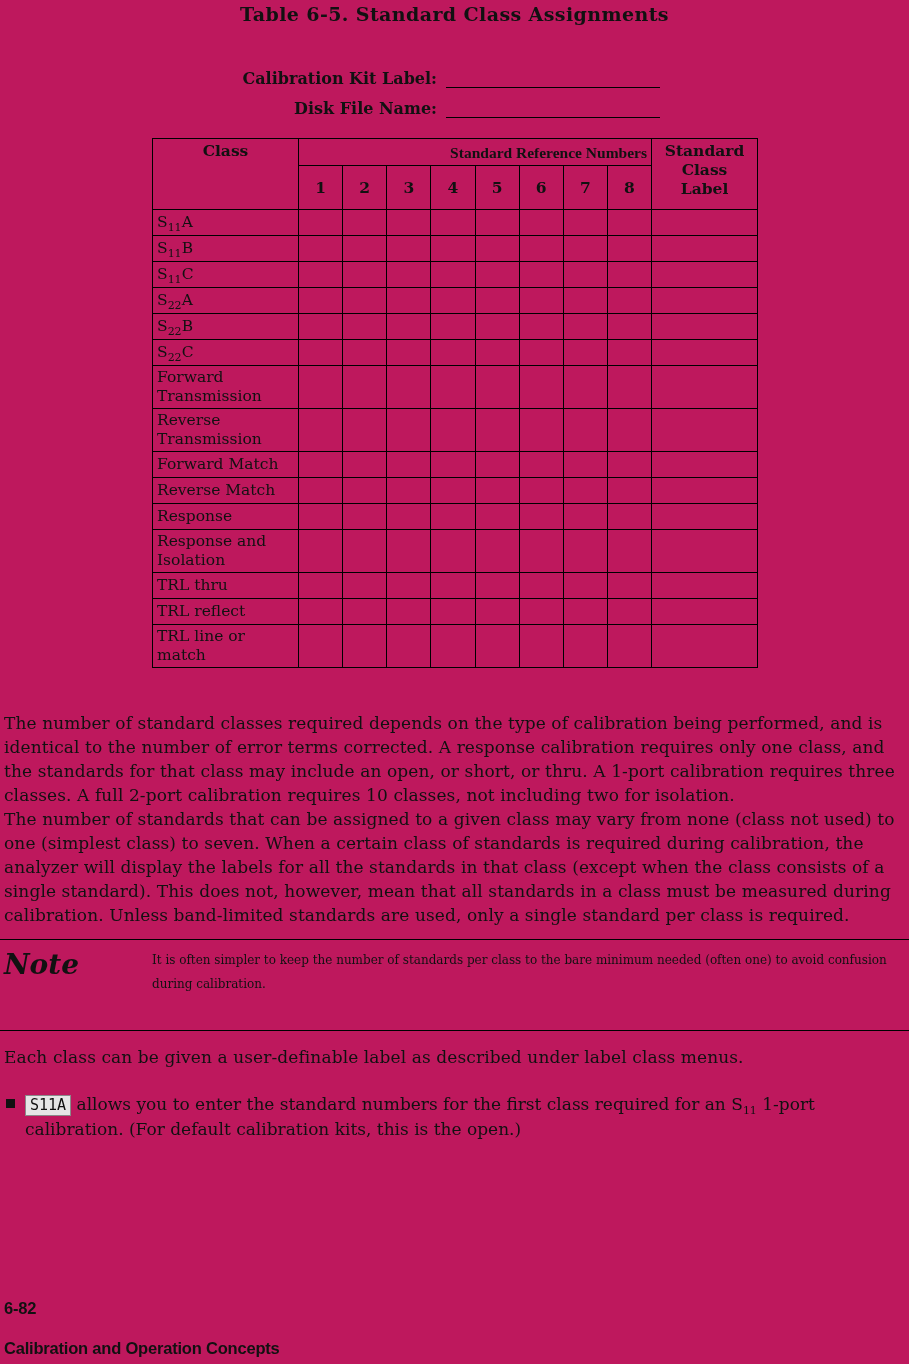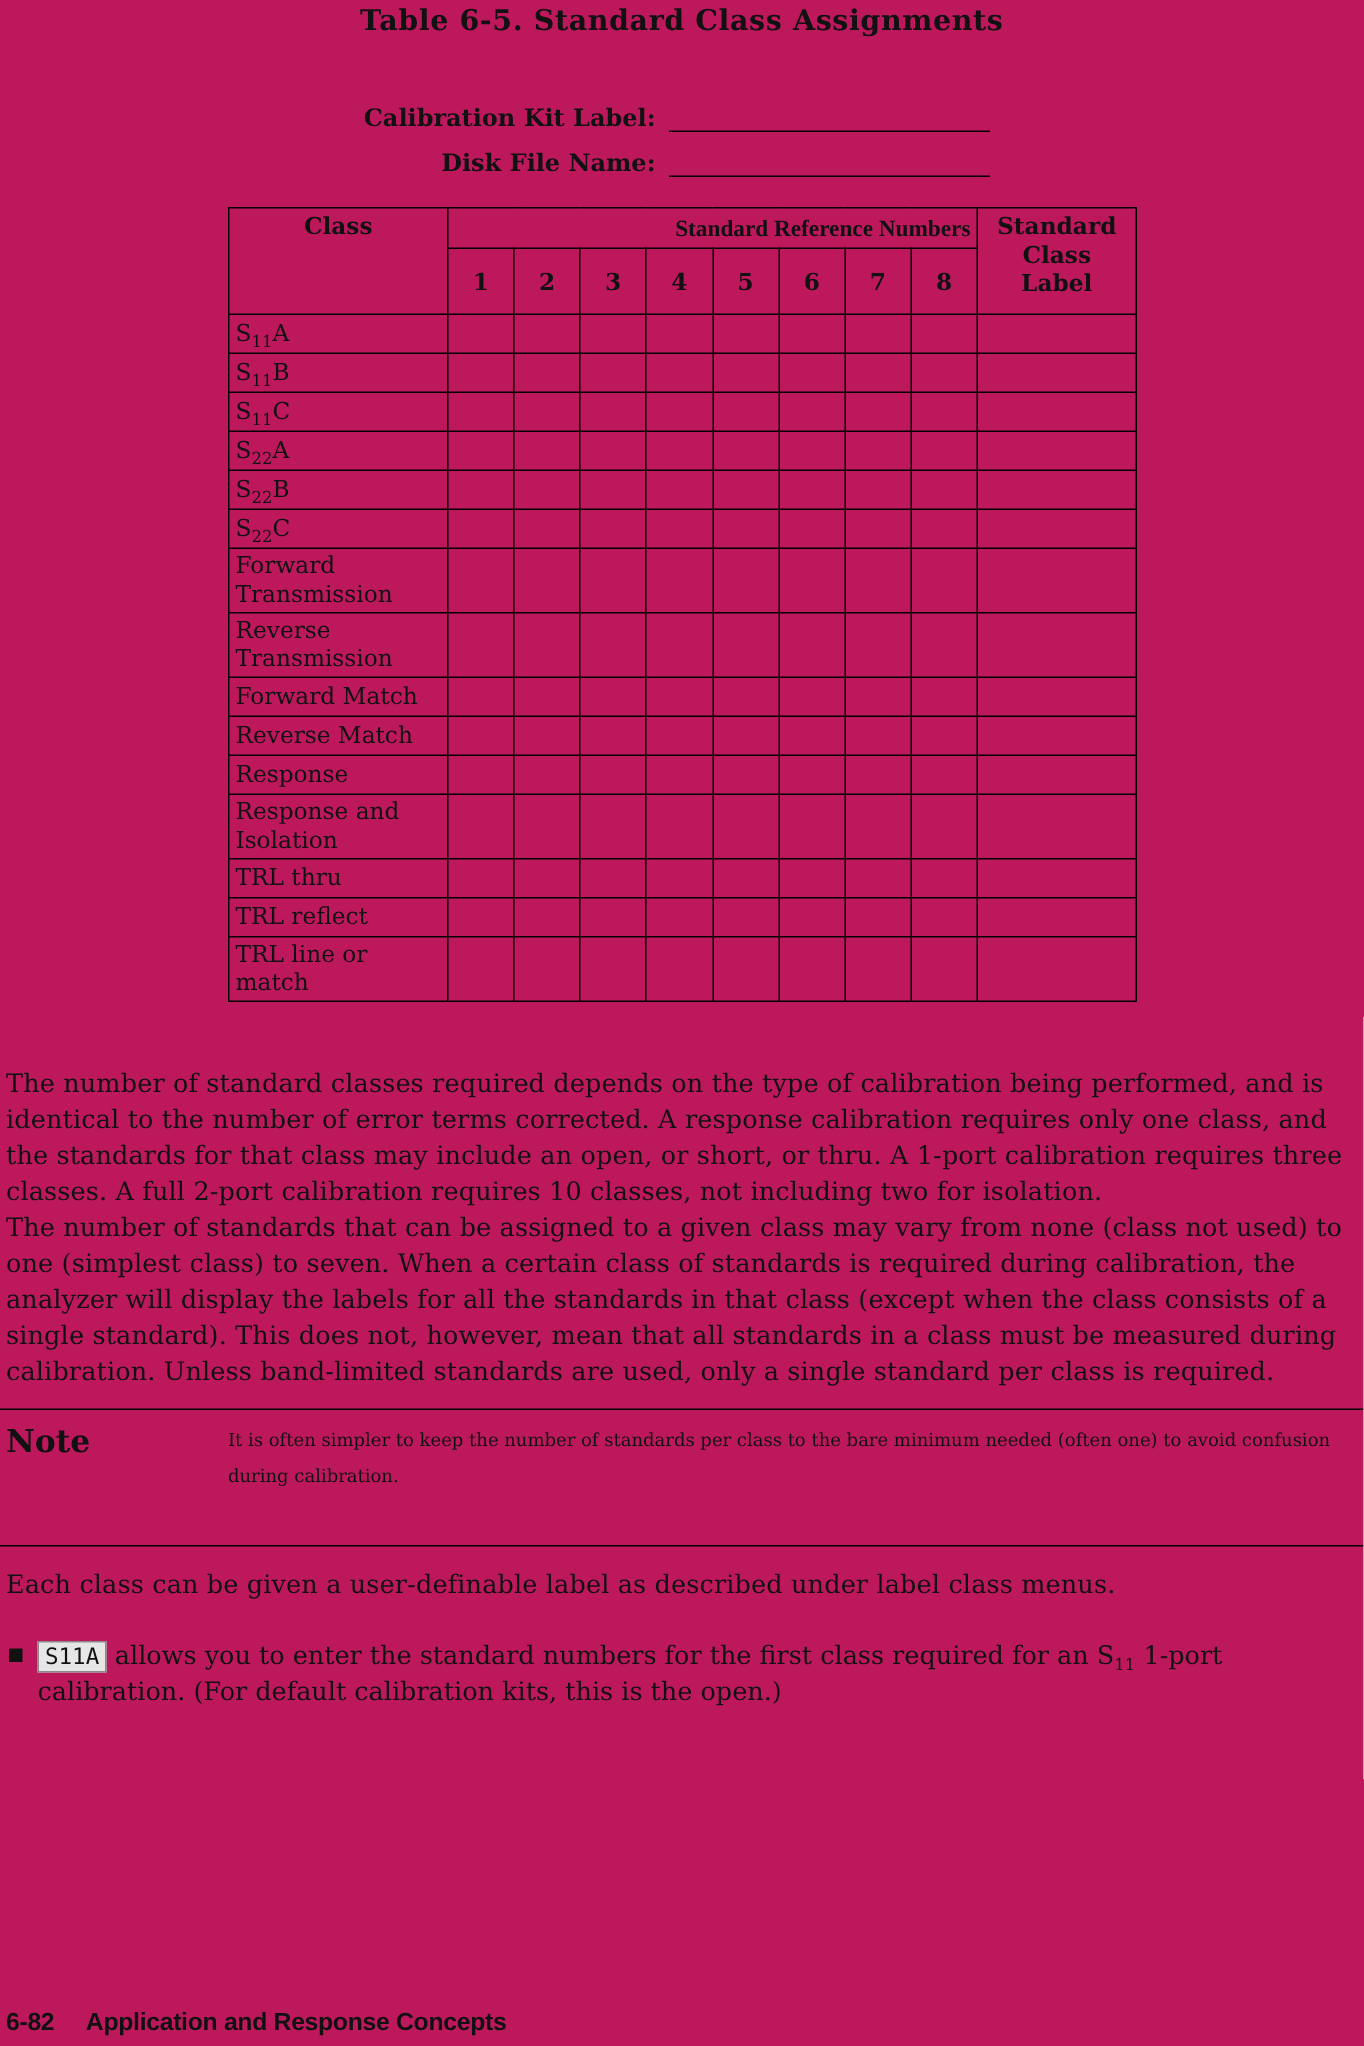--- a/index.html
+++ b/index.html
@@ -103,22 +103,23 @@
   .note-box {
     margin-top: 12px;
     border-top: 1.2px solid #000;
     border-bottom: 1.2px solid #000;
     display: flex;
     padding: 8px 0 34px 0;
   }
   .note-heading {
     width: 152px;
     padding-left: 4px;
-    font-size: 21px;
-    font-weight: bold;
+    font-size: 28px;
+    font-weight: bold;
+    font-style: italic;
   }
   .note-text {
     flex: 1;
     padding-right: 10px;
     font-size: 12px;
     line-height: 24px;
   }
   
   .bullet-item {
     position: relative;
@@ -147,20 +148,21 @@
     position: absolute;
     left: 4px;
     bottom: 6px;
     display: flex;
     align-items: baseline;
     gap: 21px;
     font-family: "Liberation Sans", sans-serif;
     font-weight: bold;
     font-size: 16.5px;
     letter-spacing: -0.2px;
+    flex-direction: column;
   }
 </style>
 </head>
 <body>
 
 <div class="page">
 
   <div class="doc-title">Table 6-5. Standard Class Assignments</div>
 
   <div class="form-block">
@@ -391,16 +393,16 @@
 
   <p class="body-text p3">Each class can be given a user-definable label as described under label class menus.</p>
 
   <div class="bullet-item">
     <span class="bullet-square"></span>
     <span class="softkey">S11A</span><span> allows you to enter the standard numbers for the first class required for an S</span><sub>11</sub><span> 1-port calibration.  (For default calibration kits, this is the open.)</span>
   </div>
 
   <div class="footer">
     <span>6-82</span>
-    <span>Application and Response Concepts</span>
+    <span>Calibration and Operation Concepts</span>
   </div>
 
 </div>
 
 </body></html>

